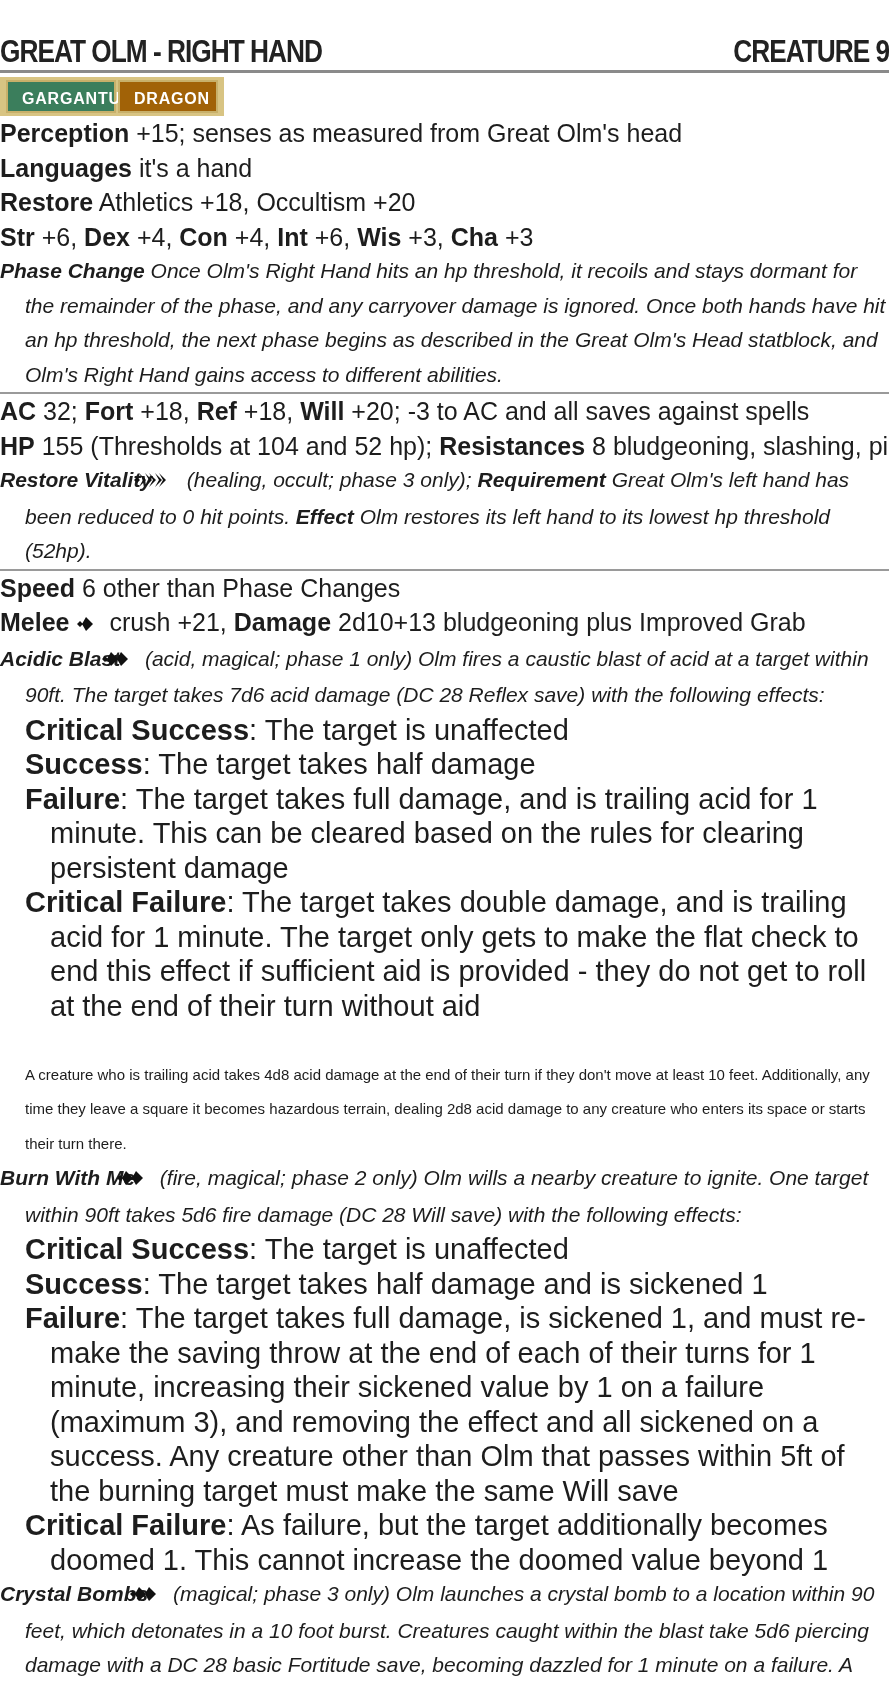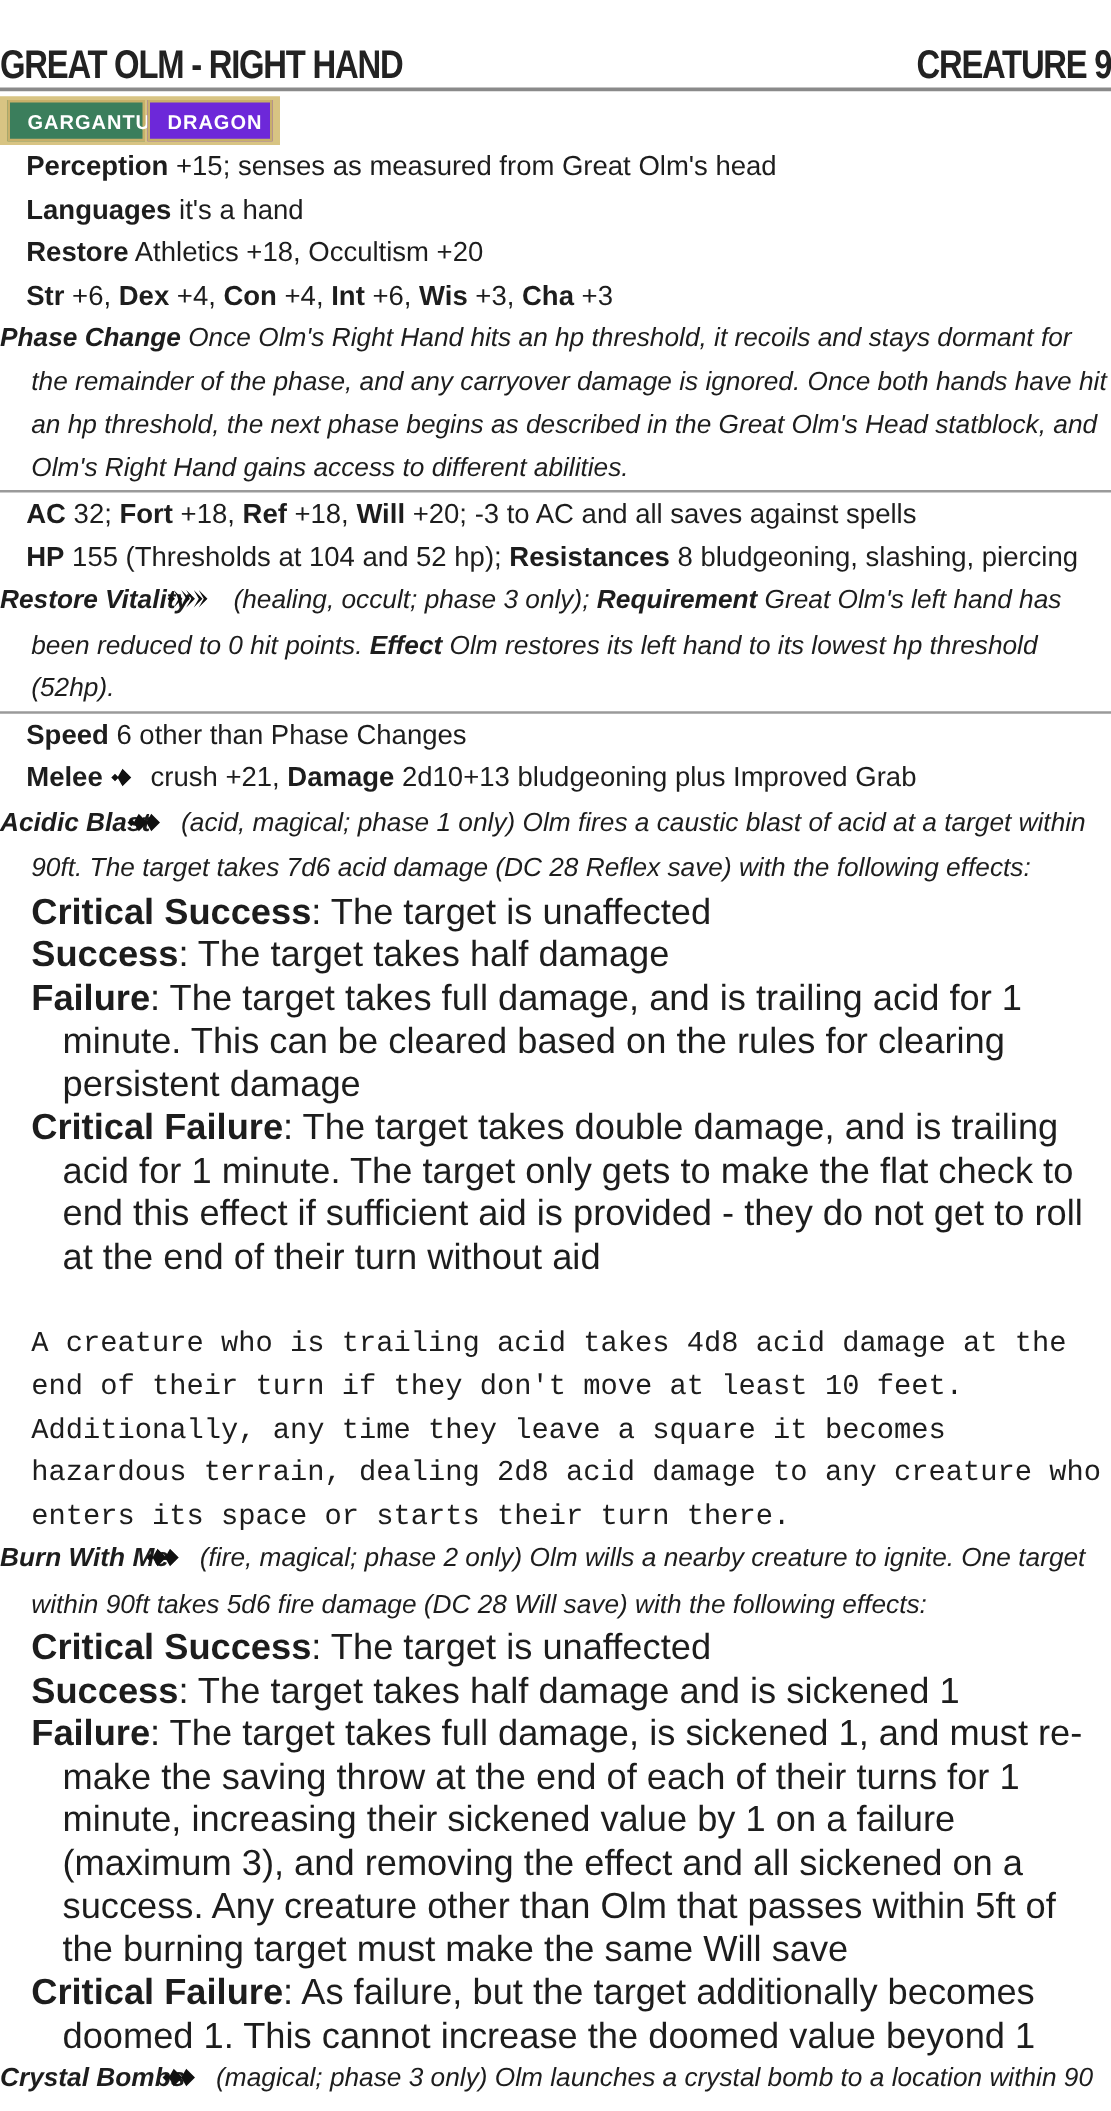--- a/index.html
+++ b/index.html
@@ -3,25 +3,25 @@
 <meta charset="utf-8">
 <style>
   html, body { margin:0; padding:0; background:#fff; }
   body { width:889px; height:1689px; overflow:hidden; font-family:"Liberation Sans", sans-serif; color:#1d1d1d; }
   .header { display:flex; justify-content:space-between; align-items:flex-end; height:38px; border-bottom:3px solid #8a8a8a;margin-top:32px; }
   .title { font-family:"Liberation Sans", sans-serif; font-weight:700; font-size:32px; letter-spacing:-1.2px; transform:scaleX(0.82); transform-origin:left bottom; line-height:38px; color:#222; white-space:nowrap; }
   .level { font-weight:700; font-size:32px; letter-spacing:-1.2px; transform:scaleX(0.82); transform-origin:right bottom; line-height:38px; color:#222; white-space:nowrap; }
   .traits { display:inline-flex; background:#d8c483; padding:3px 6px; margin-top:4px; gap:2px; }
   .trait { color:#fff; font-weight:700; font-size:16px; letter-spacing:0.8px; height:33px; line-height:33px; padding:0 14px; border:2px solid #c8b06a; }
   .trait.g { background:#3b7e5c; width:110px; text-align:center; box-sizing:border-box; }
-  .trait.d { background:#6d28d9; width:100px; text-align:left; box-sizing:border-box; }
-  .line { font-size:22px; line-height:34.5px; white-space:nowrap;margin-left:21px; }
+  .trait.d { background:#a16207; width:100px; text-align:left; box-sizing:border-box; }
+  .line { font-size:25px; line-height:34.5px; white-space:nowrap; }
   .hang { font-size:21px; line-height:34.5px; padding-left:25px; text-indent:-25px;font-style:italic; }
   .sub { font-size:29px; line-height:34.5px; padding-left:50px; text-indent:-25px; }
-  .para { font-size:23px; line-height:34.5px; padding-left:25px;font-family:Liberation Mono, monospace; }
+  .para { font-size:15px; line-height:34.5px; padding-left:25px; }
   .blank { height:34.5px; }
   b { font-weight:700; }
   .rule { border-top:2px solid #9a9a9a; margin:0; }
   .act { display:inline-block; vertical-align:-2px; }
 </style>
 </head>
 <body>
 
 
 

